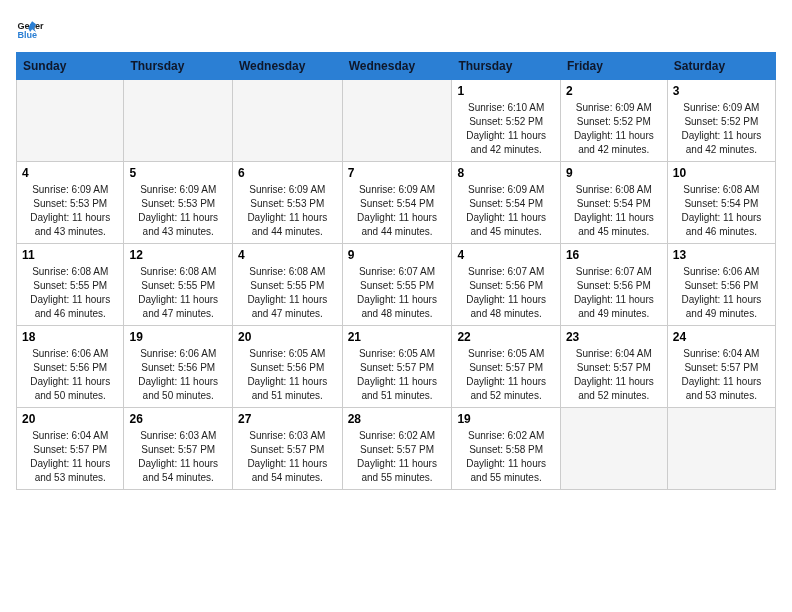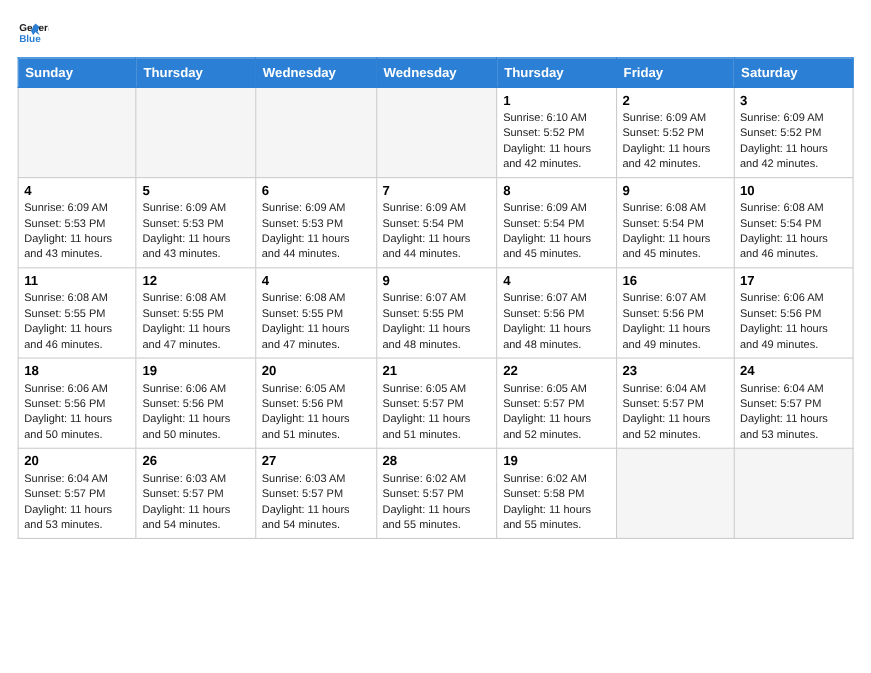--- a/index.html
+++ b/index.html
@@ -37,21 +37,21 @@
       font-size: 15px;
       color: #333;
     }
     table {
       width: 100%;
       border-collapse: collapse;
       font-size: 11px;
     }
     thead tr th {
       background-color: #2b7fd4;
-      color: #ffffff;
+      color: #0f172a;
       text-align: left;
       padding: 6px 6px;
       font-size: 12px;
       font-weight: bold;
       border: 1px solid #2b7fd4;
     }
     tbody tr td {
       border: 1px solid #ccc;
       vertical-align: top;
       padding: 4px 5px;
@@ -61,20 +61,21 @@
     }
     .day-num {
       font-weight: bold;
       font-size: 12px;
       margin-bottom: 3px;
     }
     .cell-content {
       font-size: 10px;
       color: #222;
       line-height: 1.4;
+      text-align: center;
     }
     .empty-cell {
       background: #f9f9f9;
     }
     tbody tr:nth-child(odd) td {
       background: #fff;
     }
     tbody tr td.empty-cell {
       background: #f5f5f5;
     }
@@ -212,21 +213,21 @@
 Sunset: 5:56 PM
 Daylight: 11 hours and 48 minutes.</div>
         </td>
         <td>
           <div class="day-num">16</div>
           <div class="cell-content" style="white-space: pre-line;">Sunrise: 6:07 AM
 Sunset: 5:56 PM
 Daylight: 11 hours and 49 minutes.</div>
         </td>
         <td>
-          <div class="day-num">17</div>
+          <div class="day-num">13</div>
           <div class="cell-content" style="white-space: pre-line;">Sunrise: 6:06 AM
 Sunset: 5:56 PM
 Daylight: 11 hours and 49 minutes.</div>
         </td>
       </tr>
       <tr>
         <td>
           <div class="day-num">18</div>
           <div class="cell-content" style="white-space: pre-line;">Sunrise: 6:06 AM
 Sunset: 5:56 PM

